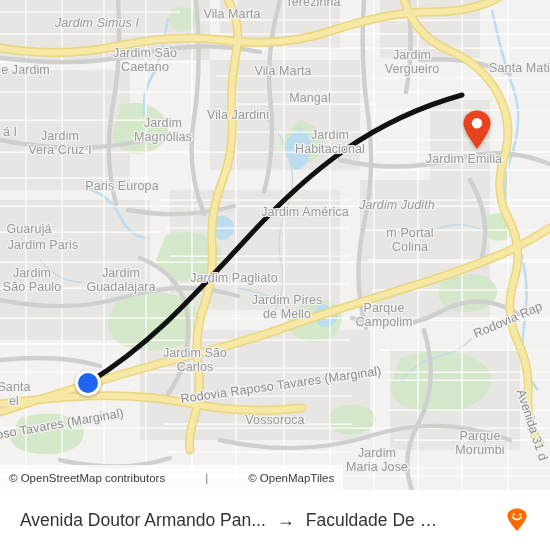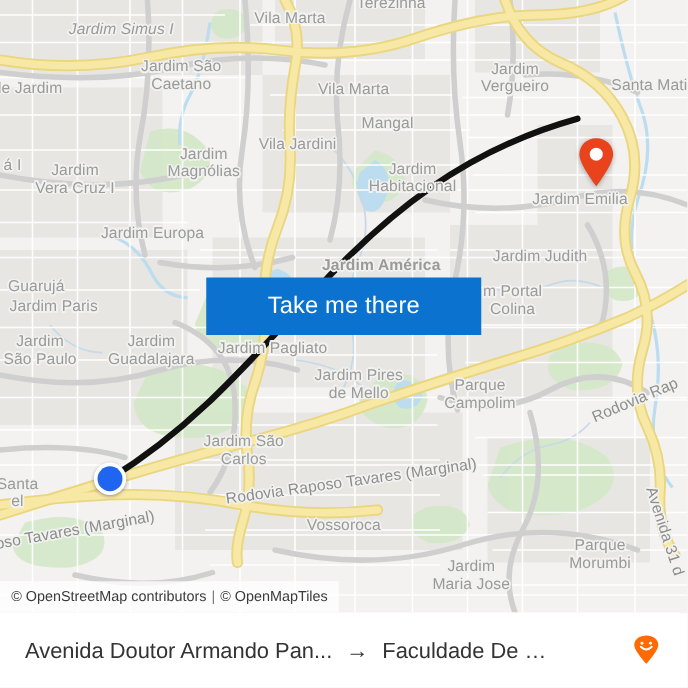--- a/index.html
+++ b/index.html
@@ -70,20 +70,21 @@
 
   
   #attribution{
     position:absolute;left:0;bottom:0;
     height:25px;
     background:rgba(255,255,255,.78);
     display:flex;align-items:center;
     padding:0 9px 0 9px;
     font-size:11.5px;color:#3a3a3a;
     white-space:nowrap;
+    gap:36px;
   }
   #attribution .sep{padding:0 4px;color:#7a7a7a;}
 
   
   #footer{
     position:absolute;left:0;top:490px;width:544px;height:60px;
     background:#ffffff;
     display:flex;align-items:center;
     box-sizing:border-box;
     padding:0 14px 0 20px;
@@ -234,32 +235,32 @@
         <div class="maplabel" style="left: 310px; top: 98px;">Mangal</div>
         <div class="maplabel" style="left: 10px; top: 100px; margin-top: 32px;">á I</div>
         <div class="maplabel" style="left: 163px; top: 130px;">Jardim
 Magnólias</div>
         <div class="maplabel" style="left: 238px; top: 115px;">Vila Jardini</div>
         <div class="maplabel" style="left: 330px; top: 142px;">Jardim
 Habitacional</div>
         <div class="maplabel" style="left: 60px; top: 143px;">Jardim
 Vera Cruz I</div>
         <div class="maplabel" style="left: 464px; top: 159px;">Jardim Emilia</div>
-        <div class="maplabel" style="left: 122px; top: 186px;">Jardim Europa</div>
-        <div class="maplabel" style="left: 305px; top: 212px; font-weight: bold;">Jardim América</div>
-        <div class="maplabel" style="left: 432px; top: 205px;">Jardim Judith</div>
+        <div class="maplabel" style="left: 122px; top: 186px;">Paris Europa</div>
+        <div class="maplabel" style="left: 305px; top: 212px;">Jardim América</div>
+        <div class="maplabel" style="left: 397px; top: 205px; font-style: italic;">Jardim Judith</div>
         <div class="maplabel" style="left: 29px; top: 212px; margin-top: 17px;">Guarujá</div>
         <div class="maplabel" style="left: 43px; top: 245px;">Jardim Paris</div>
         <div class="maplabel" style="left: 410px; top: 240px;">m Portal
 Colina</div>
         <div class="maplabel" style="left: 32px; top: 280px;">Jardim
 São Paulo</div>
         <div class="maplabel" style="left: 121px; top: 280px;">Jardim
 Guadalajara</div>
-        <div class="maplabel" style="left: 218px; top: 278px;">Jardim Pagliato</div>
+        <div class="maplabel" style="left: 234px; top: 278px;">Jardim Pagliato</div>
         <div class="maplabel" style="left: 287px; top: 307px;">Jardim Pires
 de Mello</div>
         <div class="maplabel" style="left: 384px; top: 315px;">Parque
 Campolim</div>
         <div class="maplabel road" style="left: 508px; top: 320px; transform: translate(-50%, -50%) rotate(-23deg);">Rodovia Rap</div>
         <div class="maplabel" style="left: 195px; top: 360px;">Jardim São
 Carlos</div>
         <div class="maplabel road" style="left: 281px; top: 385px; transform: translate(-50%, -50%) rotate(-8deg);">Rodovia Raposo Tavares (Marginal)</div>
         <div class="maplabel" style="left: 14px; top: 394px;">Santa
 el</div>
@@ -276,21 +277,20 @@
       <div class="dot" style="background: rgb(32, 101, 240);"></div>
     </div>
 
     <div id="dest-marker" style="left: 462px; top: 110px;">
       <svg width="30" height="40" viewBox="0 0 30 40">
         <path d="M15 39 C15 39 28.5 21.5 28.5 13.6 C28.5 6.1 22.5 0.6 15 0.6 C7.5 0.6 1.5 6.1 1.5 13.6 C1.5 21.5 15 39 15 39 Z" fill="#e8431c"></path>
         <circle cx="15" cy="13.3" r="5.2" fill="#ffffff"></circle>
       </svg>
     </div>
 
-    <button id="cta">Take me there</button>
 
     <div id="attribution">
       <span>© OpenStreetMap contributors</span>
       <span class="sep">|</span>
       <span>© OpenMapTiles</span>
     </div>
   </div>
 
   <div id="footer">
     <span class="place origin">Avenida Doutor Armando Pan...</span>

